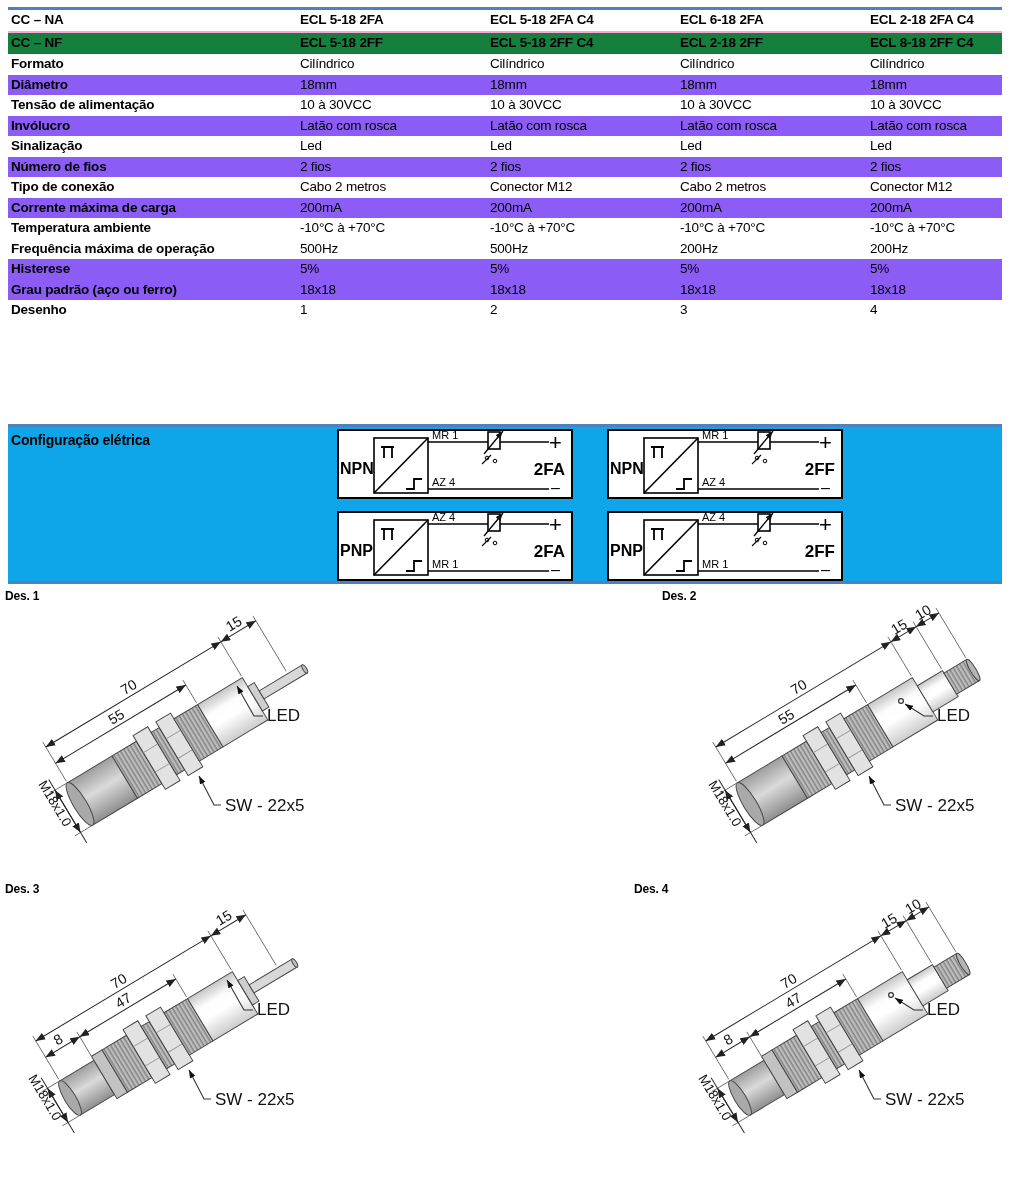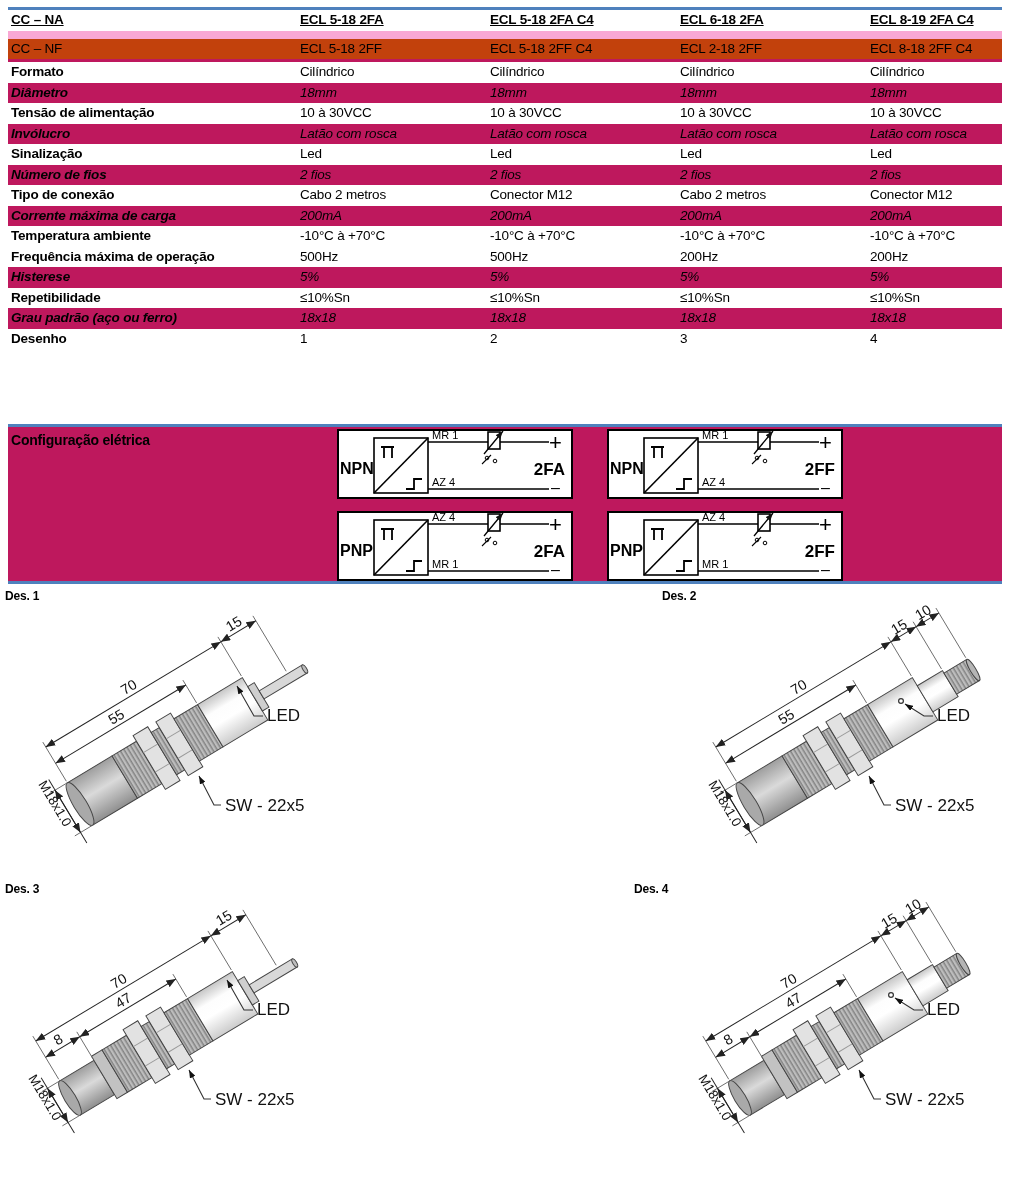--- a/index.html
+++ b/index.html
@@ -5,27 +5,27 @@
   html,body{margin:0;padding:0;}
   body{width:1010px;height:1200px;position:relative;background:#fff;
        font-family:"Liberation Sans",sans-serif;color:#000;overflow:hidden;}
 
   
   .spec{position:absolute;left:8px;top:7px;width:994px;border-collapse:collapse;
         table-layout:fixed;border-top:3px solid #4f81bd;letter-spacing:-0.2px;}
   .spec th,.spec td{font-size:13.5px;line-height:20.5px;height:20.5px;padding:0 2px;
         text-align:left;white-space:nowrap;overflow:hidden;font-weight:normal;}
   .spec .lbl{font-weight:bold;padding-left:3px;}
-  .spec tr.h1 th{font-weight:bold;border-bottom:8px solid #f9a8d4;text-decoration:underline;}
-  .spec tr.h2 th{font-weight:normal;background:#c2410c;border-bottom:3px solid #be185d;}
-  .spec tr.stripe td{background:#be185d;font-style:italic;}
+  .spec tr.h1 th{font-weight:bold;border-bottom:2px solid #f9a8d4;}
+  .spec tr.h2 th{font-weight:bold;background:#15803d;border-bottom:1px solid #be185d;}
+  .spec tr.stripe td{background:#8b5cf6;}
 
   
   .elec{position:absolute;left:8px;top:424px;width:994px;height:154px;
-        border-top:3px solid #4f81bd;border-bottom:3px solid #4f81bd;background:#be185d;text-align:right;}
+        border-top:3px solid #4f81bd;border-bottom:3px solid #4f81bd;background:#0ea5e9;text-align:right;}
   .elec-label{position:absolute;left:3px;top:5px;font-weight:bold;font-size:14px;letter-spacing:-0.2px;}
   .cbox{position:absolute;width:236px;height:70px;}
   .cbox.c0{left:329px;top:2px;}  .cbox.c1{left:599px;top:2px;}
   .cbox.c2{left:329px;top:84px;} .cbox.c3{left:599px;top:84px;}
 
   
   .des{position:absolute;font-weight:bold;font-size:12px;letter-spacing:-0.2px;}
   .des.d0{left:5px;top:589px;}  .des.d1{left:662px;top:589px;}
   .des.d2{left:5px;top:882px;}  .des.d3{left:634px;top:882px;}
   .draw{position:absolute;width:310px;height:260px;}
@@ -72,21 +72,21 @@
       <col style="width:190px">
     <col style="width:190px">
       <col style="width:134px">
   </colgroup>
   <thead>
       <tr class="h1">
         <th class="lbl">CC – NA</th>
         <th>ECL 5-18 2FA</th>
         <th>ECL 5-18 2FA C4</th>
         <th>ECL 6-18 2FA</th>
-        <th>ECL 8-19 2FA C4</th>
+        <th>ECL 2-18 2FA C4</th>
       </tr>
       <tr class="h2">
         <th class="lbl">CC – NF</th>
         <th>ECL 5-18 2FF</th>
         <th>ECL 5-18 2FF C4</th>
         <th>ECL 2-18 2FF</th>
         <th>ECL 8-18 2FF C4</th>
       </tr>
     </thead>
   <tbody>
@@ -159,27 +159,20 @@
         <td>500Hz</td>
         <td>200Hz</td>
         <td>200Hz</td>
       </tr>
       <tr class="stripe">
         <td class="lbl">Histerese</td>
         <td>5%</td>
         <td>5%</td>
         <td>5%</td>
         <td>5%</td>
-      </tr>
-      <tr>
-        <td class="lbl">Repetibilidade</td>
-        <td>≤10%Sn</td>
-        <td>≤10%Sn</td>
-        <td>≤10%Sn</td>
-        <td>≤10%Sn</td>
       </tr>
       <tr class="stripe">
         <td class="lbl">Grau padrão (aço ou ferro)</td>
         <td>18x18</td>
         <td>18x18</td>
         <td>18x18</td>
         <td>18x18</td>
       </tr>
       <tr>
         <td class="lbl">Desenho</td>

